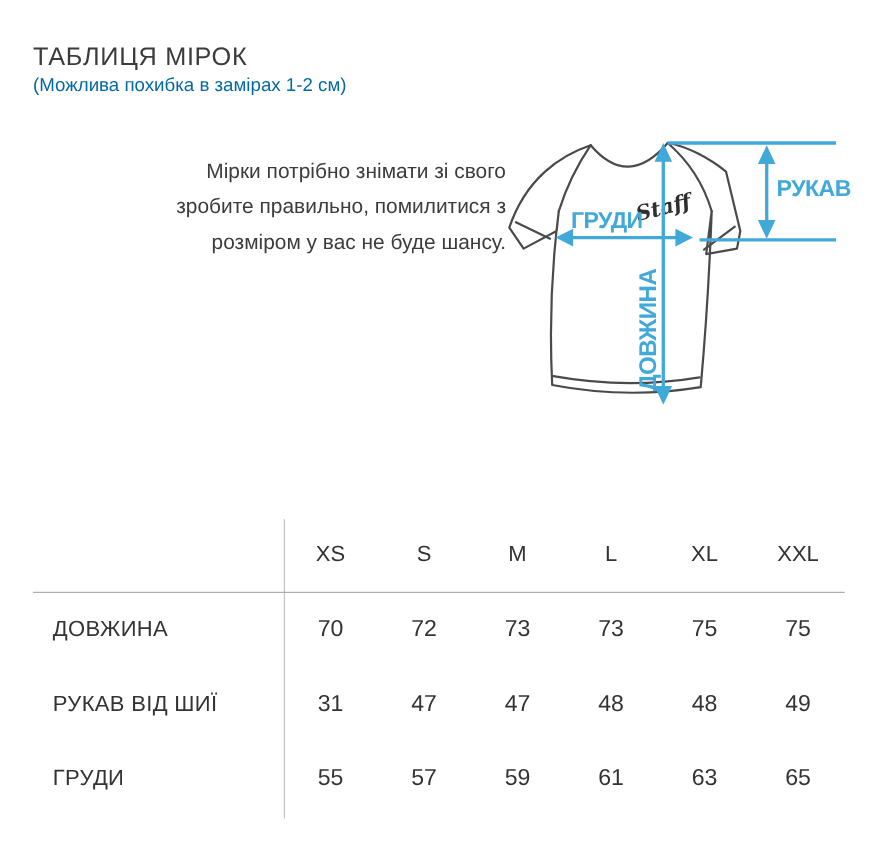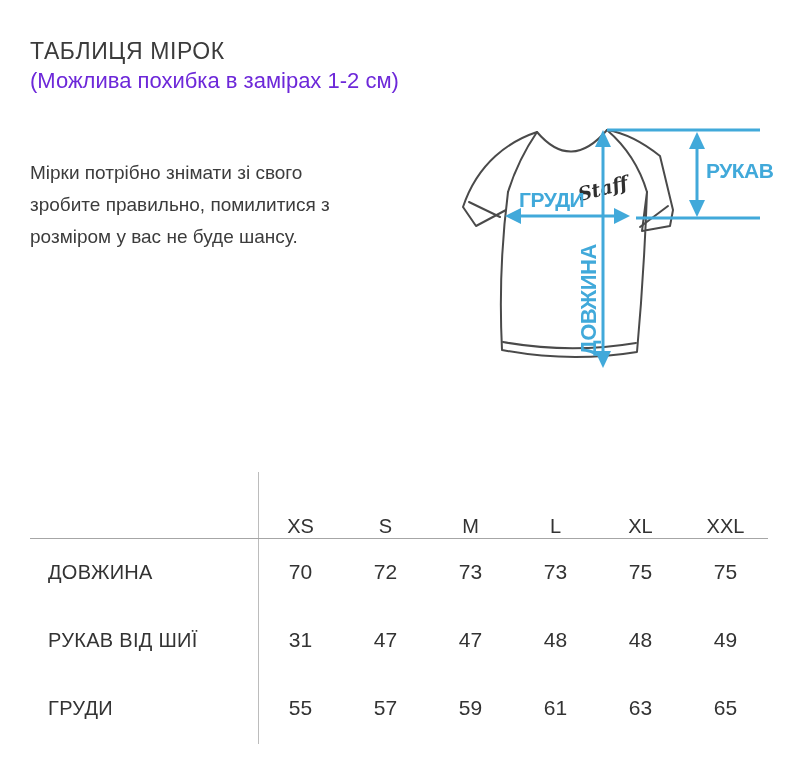--- a/index.html
+++ b/index.html
@@ -6,38 +6,38 @@
   .canvas {
     position:relative; width:780px; height:771px; background:#ffffff;
     font-family:"Liberation Sans", sans-serif; color:#3c3c3c; overflow:hidden;
   }
   .page-title {
     position:absolute; left:30px; top:38px;
     font-size:23px; font-weight:400; letter-spacing:0.6px; color:#3b3b3b;
   }
   .page-subtitle {
     position:absolute; left:30px; top:68px;
-    font-size:22px; font-weight:400; color:#6d28d9;
+    font-size:17px; font-weight:400; color:#0369a1;
   }
   .instructions {
-    position:absolute; left:30px; top:157px; width:430px;
-    font-size:19px; line-height:32px; color:#3c3c3c;
+    position:absolute; left:30px; top:141px; width:430px;
+    font-size:19px; line-height:32px; color:#3c3c3c;text-align:right;
   }
   .instr-line { white-space:nowrap; }
 
   .diagram { position:absolute; left:440px; top:100px; width:360px; height:290px; }
 
   .size-table {
     position:absolute; left:30px; top:470px; width:738px; height:276px;
     color:#333333;
   }
   .vline { position:absolute; left:228px; top:2px; width:1px; height:272px; background:#bcbcbc; }
   .hline { position:absolute; left:0; top:68px; width:738px; height:1px; background:#a6a6a6; }
   .t-row { position:absolute; left:0; width:738px; height:68px; display:flex; align-items:center; }
-  .head-row { top:0;align-items:flex-end; }
+  .head-row { top:0; }
   .t-row .lab {
     width:228px; box-sizing:border-box; padding-left:18px;
     font-size:20px; letter-spacing:0.3px;
   }
   .t-row .cell { width:85px; text-align:center; }
   .cell.head { font-size:20px; }
   .cell.val  { font-size:21px; }
 </style>
 </head>
 <body>

